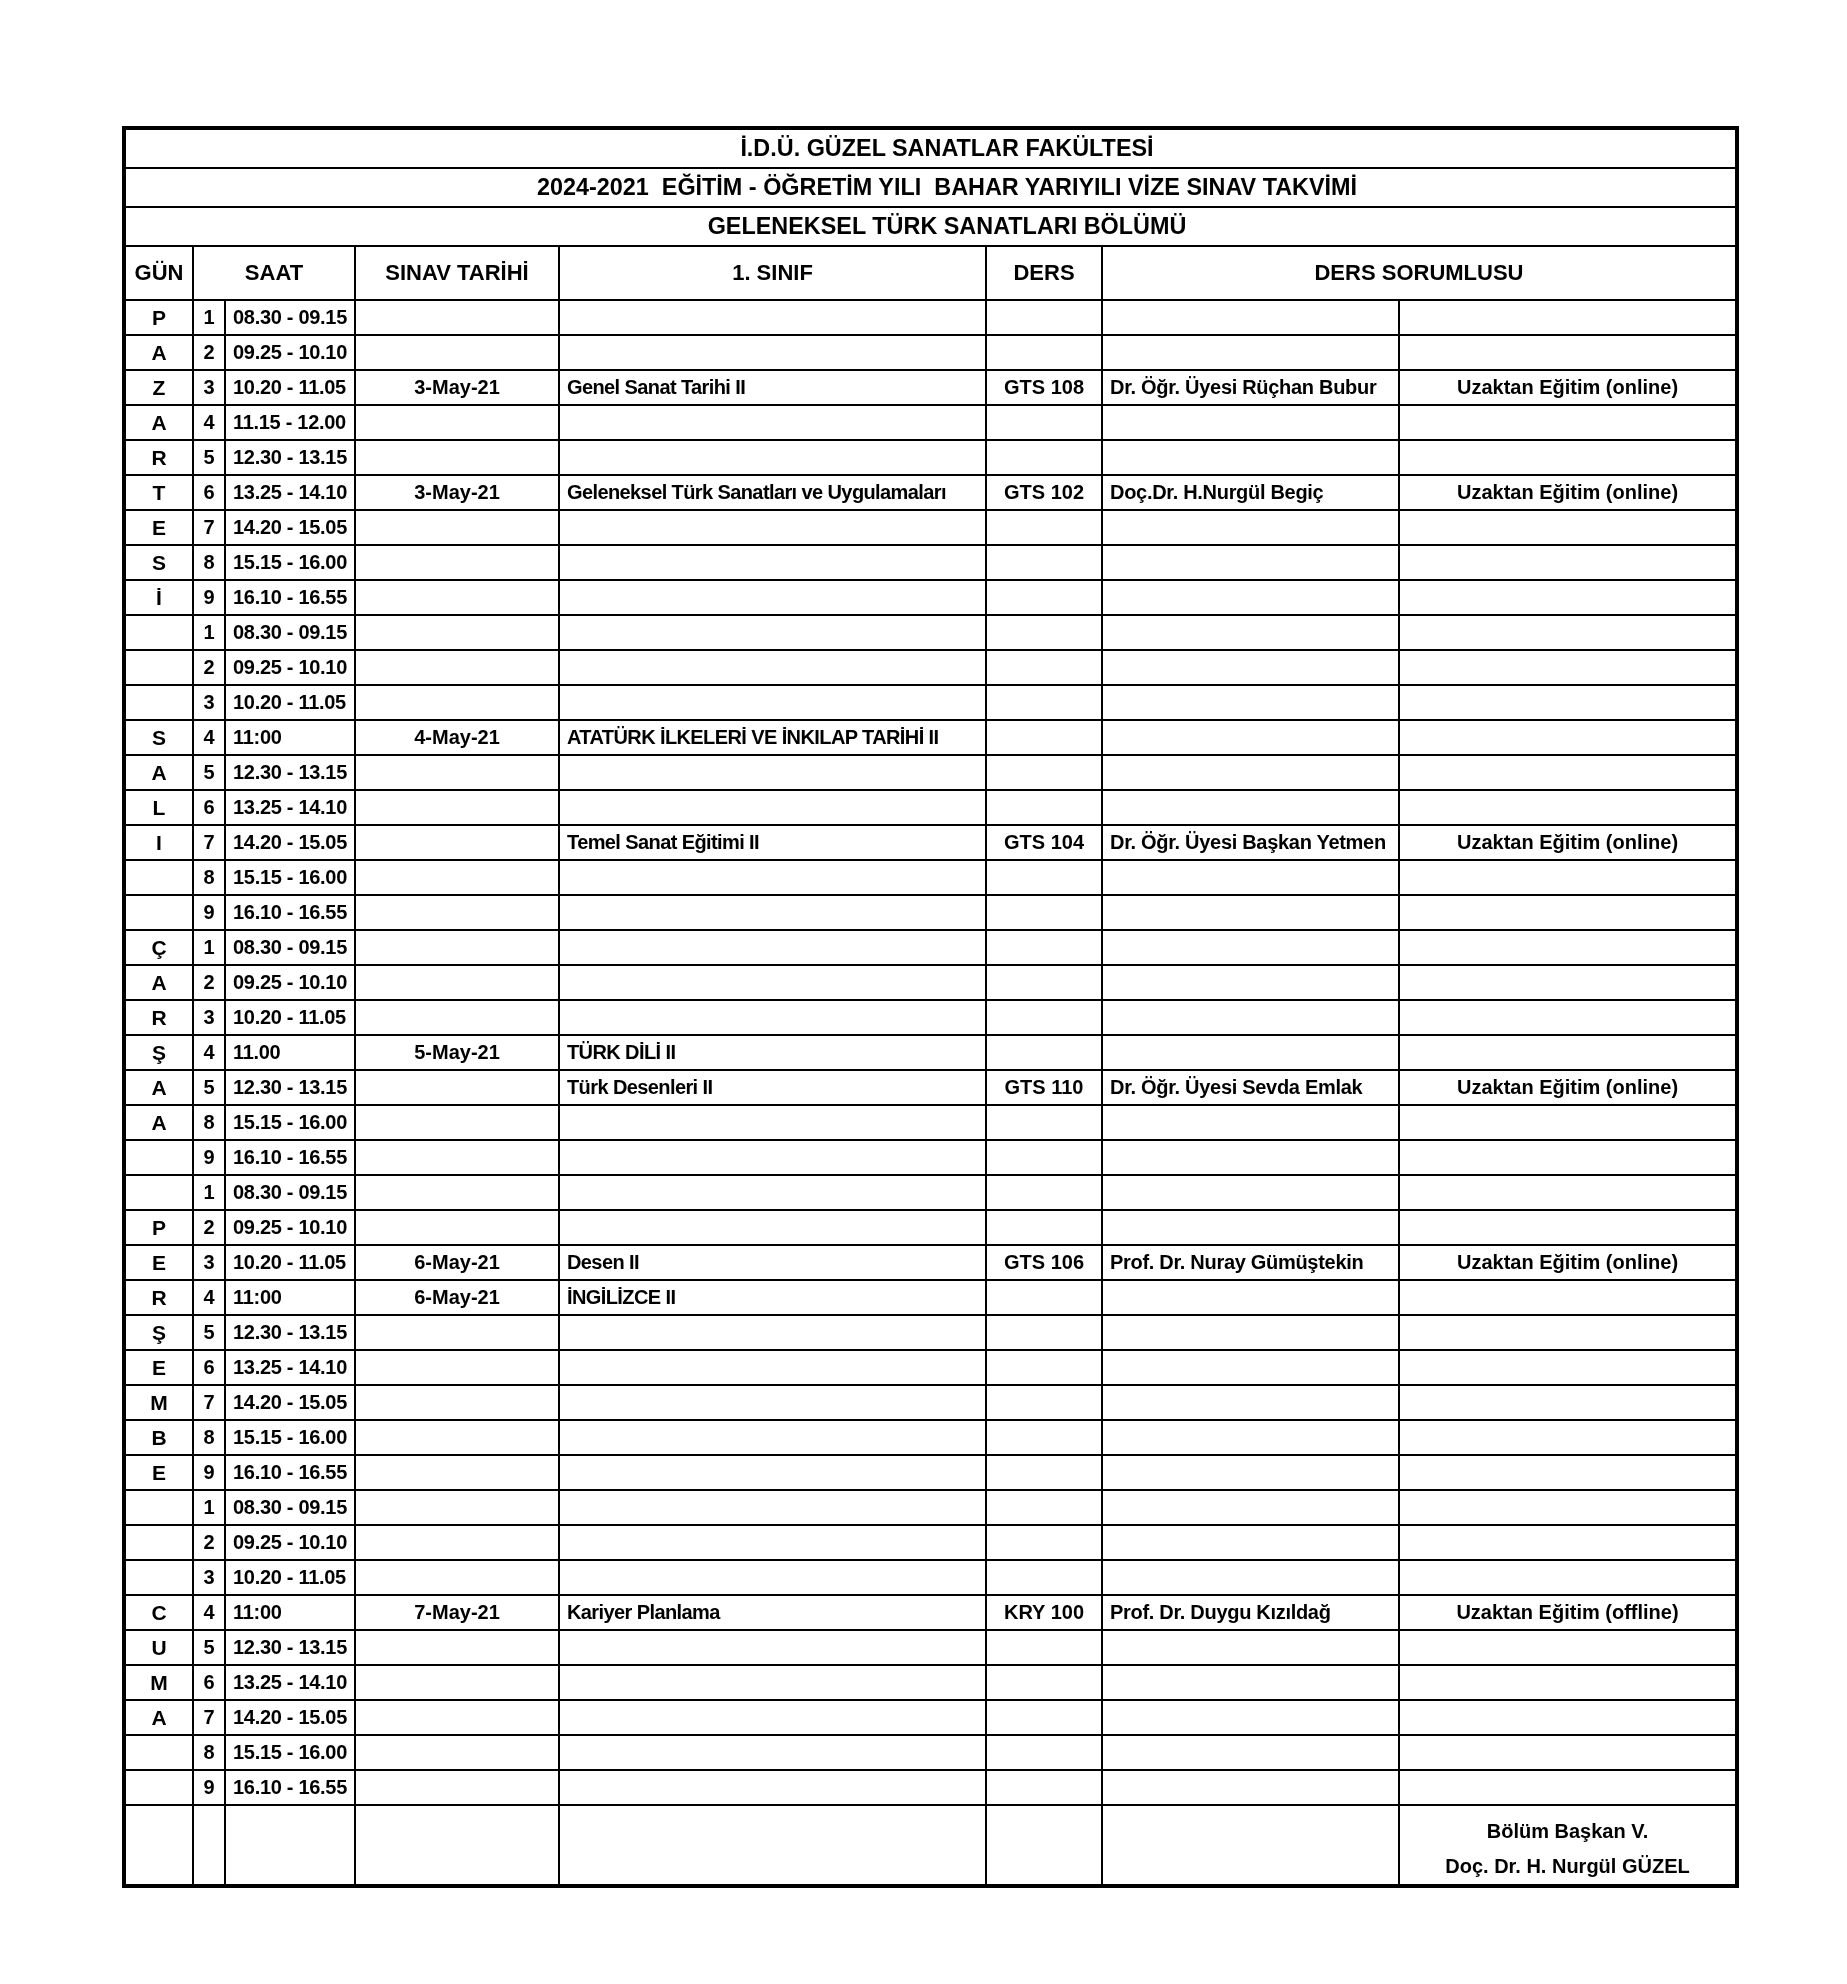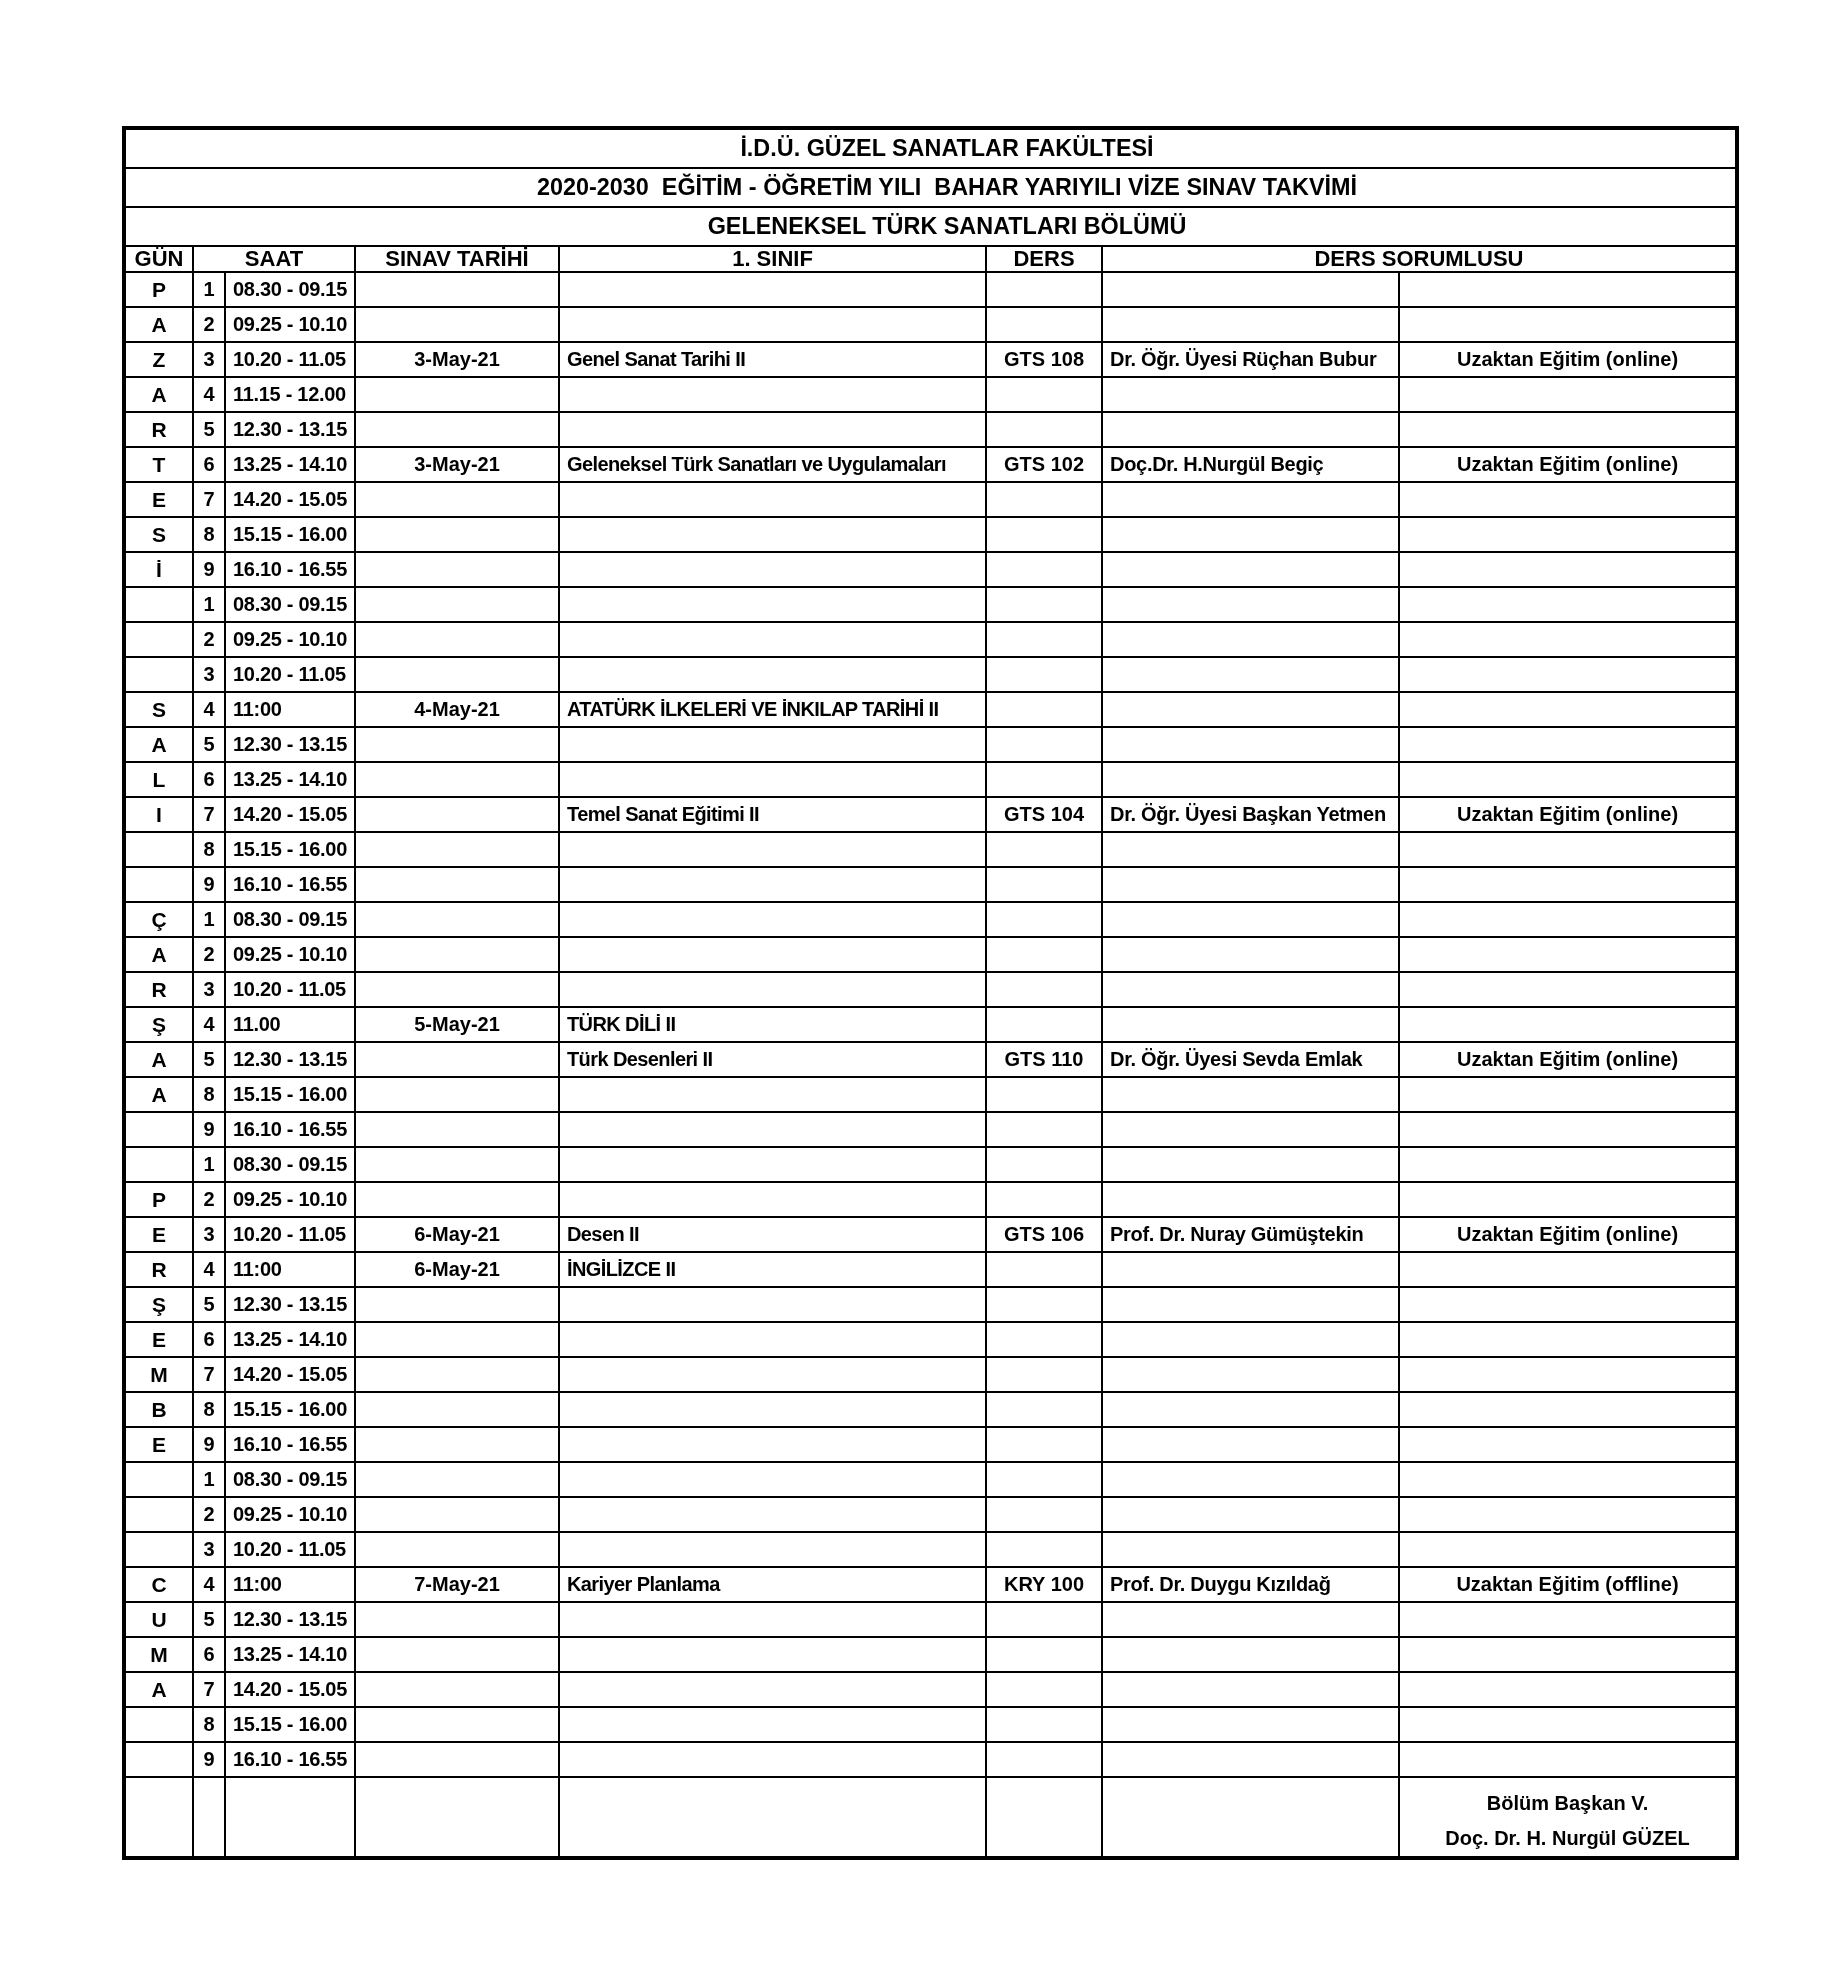--- a/index.html
+++ b/index.html
@@ -2,42 +2,42 @@
 <html style="font-size:9.4px"><head>
 <meta charset="utf-8">
 <style>
   html,body{margin:0;padding:0;background:#ffffff;}
   body{width:1847px;height:1985px;position:relative;font-family:"Liberation Sans",sans-serif;font-weight:bold;color:#000;}
   #sheet{position:absolute;left:122px;top:126px;width:1617px;box-sizing:border-box;border:4.7px solid #000;background:#fff;}
   .titlerow{height:39px;box-sizing:border-box;border-bottom:2.9px solid #000;display:flex;align-items:center;justify-content:center;font-size:23.4px;white-space:pre;padding-left:33px;}
   .titlerow:last-of-type{border-bottom:none;}
   #titles .titlerow{border-bottom:2.9px solid #000;}
   .grid{display:grid;grid-template-columns:68px 32px 130px 204px 427px 116px 297px 1fr;}
-  .hrow{height:26px;box-sizing:border-box;border-bottom:2.9px solid #000;font-size:22px;}
+  .hrow{height:54px;box-sizing:border-box;border-bottom:2.9px solid #000;font-size:22px;}
   .trow{height:35px;box-sizing:border-box;border-bottom:2.3px solid #000;font-size:20px;}
   .frow{height:78px;box-sizing:border-box;font-size:20px;}
   .c{box-sizing:border-box;border-right:2.3px solid #000;display:flex;align-items:center;overflow:hidden;}
   .c:last-child{border-right:none;}
   .center{justify-content:center;}
   .left{padding-left:7px;justify-content:flex-start;}
   .span2{grid-column:span 2;}
   .time{letter-spacing:-0.3px;}
   .course{letter-spacing:-0.6px;}
   .namec{letter-spacing:-0.3px;}
   .daych{font-size:21px;}
   .footer-sign{flex-direction:column;justify-content:flex-end;line-height:1.75;text-align:center;}
 </style>
 </head>
 <body>
 
 <div id="sheet">
 
   <div id="titles">
     <div class="titlerow">İ.D.Ü. GÜZEL SANATLAR FAKÜLTESİ</div>
-    <div class="titlerow">2020-2030  EĞİTİM - ÖĞRETİM YILI  BAHAR YARIYILI VİZE SINAV TAKVİMİ</div>
+    <div class="titlerow">2024-2021  EĞİTİM - ÖĞRETİM YILI  BAHAR YARIYILI VİZE SINAV TAKVİMİ</div>
     <div class="titlerow">GELENEKSEL TÜRK SANATLARI BÖLÜMÜ</div>
   </div>
 
   <div class="grid hrow">
     <div class="c center">GÜN</div>
     <div class="c center span2">SAAT</div>
     <div class="c center">SINAV TARİHİ</div>
     <div class="c center">1. SINIF</div>
     <div class="c center">DERS</div>
     <div class="c center span2">DERS SORUMLUSU</div>

